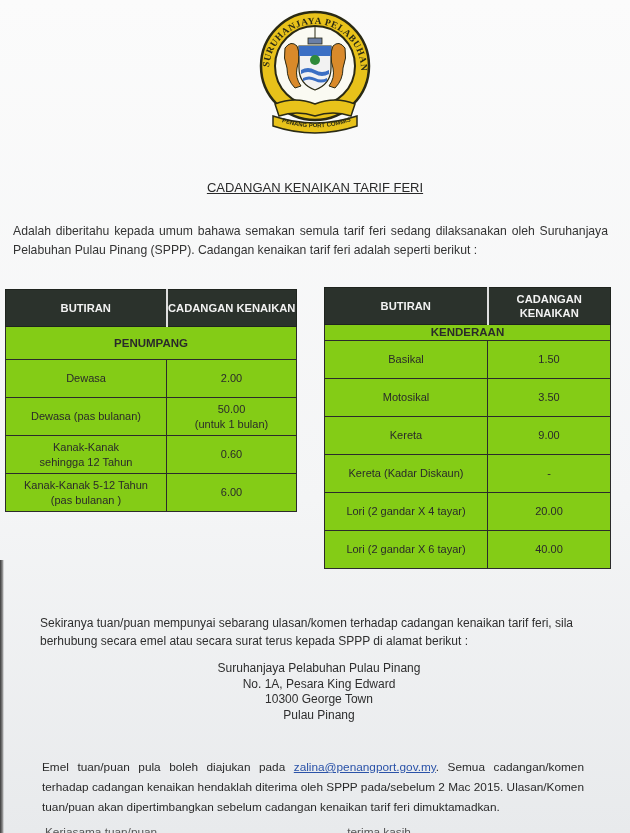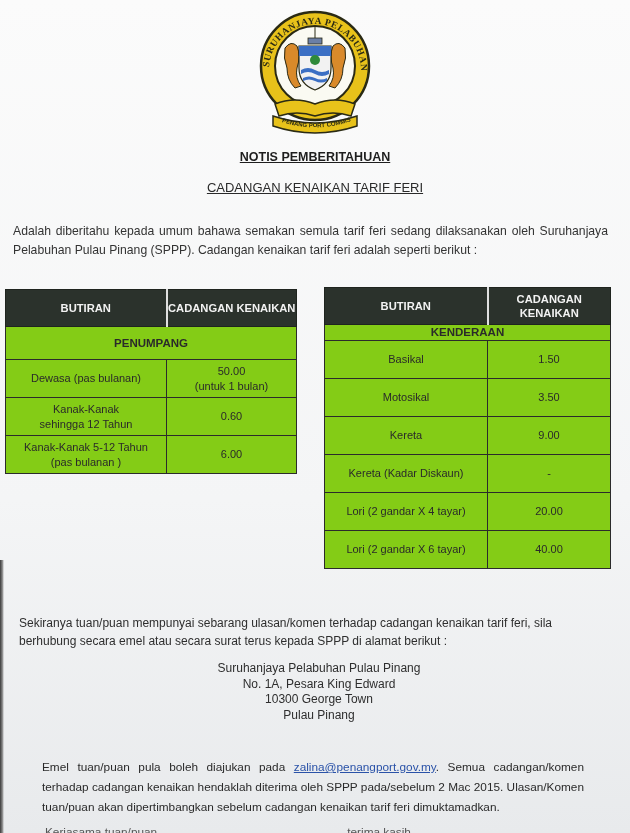--- a/index.html
+++ b/index.html
@@ -58,21 +58,21 @@
   #tbl-left tr.r4 td { height: 38px; }
   #tbl-left col.c1 { width: 161px; }
 
   #tbl-right { left: 324px; top: 287px; width: 287px; }
   #tbl-right th { height: 37px; }
   #tbl-right td.section { height: 16px; }
   #tbl-right tr.data td { height: 38px; margin-left: 14px; }
   #tbl-right col.c1 { width: 163px; }
 
   .para2 {
-    position: absolute; left: 19px; top: 614px; width: 570px;
+    position: absolute; left: 40px; top: 614px; width: 570px;
     font-size: 12px; line-height: 18px; color: #2e2e2e;
   }
   .address {
     position: absolute; left: 0; top: 661px; width: 630px; text-align: center;
     font-size: 12px; line-height: 15.5px; color: #2e2e2e;
   }
   .address div { margin-left: 8px; }
 
   .para3 {
     position: absolute; left: 42px; top: 757px; width: 542px;
@@ -122,23 +122,20 @@
       <path d="M18 108 q42 14 84 0 l0 10 q-42 14 -84 0z" fill="#e8c21a" stroke="#2a2a14" stroke-width="1.5"></path>
       <defs>
         <path id="ringBottom" d="M 24 113 Q 60 126 96 113"></path>
       </defs>
       <text font-family="Liberation Sans, sans-serif" font-size="6" font-weight="bold" fill="#2a2a14">
         <textPath href="#ringBottom" startOffset="4%">PENANG PORT COMMISSION</textPath>
       </text>
     </svg>
   </div>
 
-  <div class="title">
-    <span>NOTIS PEMBERITAHUAN</span>
-  </div>
   <div class="subtitle">
     <span>CADANGAN KENAIKAN TARIF FERI</span>
   </div>
 
   <p class="intro">Adalah diberitahu kepada umum bahawa semakan semula tarif feri sedang dilaksanakan oleh Suruhanjaya Pelabuhan Pulau Pinang (SPPP). Cadangan kenaikan tarif feri adalah seperti berikut :</p>
 
   <table class="tarif" id="tbl-left">
     <colgroup>
         <col class="c1">
         <col class="c2">
@@ -146,20 +143,24 @@
     <thead>
       <tr>
         <th>BUTIRAN</th>
         <th>CADANGAN KENAIKAN</th>
       </tr>
     </thead>
     <tbody>
       <tr>
         <td colspan="2" class="section">PENUMPANG</td>
       </tr>
+      <tr class="r1">
+        <td>Dewasa</td>
+        <td>2.00</td>
+      </tr>
       <tr class="r2">
         <td>Dewasa (pas bulanan)</td>
         <td>
           <div>50.00</div>
           <div>(untuk 1 bulan)</div>
         </td>
       </tr>
       <tr class="r3">
         <td>
           <div>Kanak-Kanak</div>

